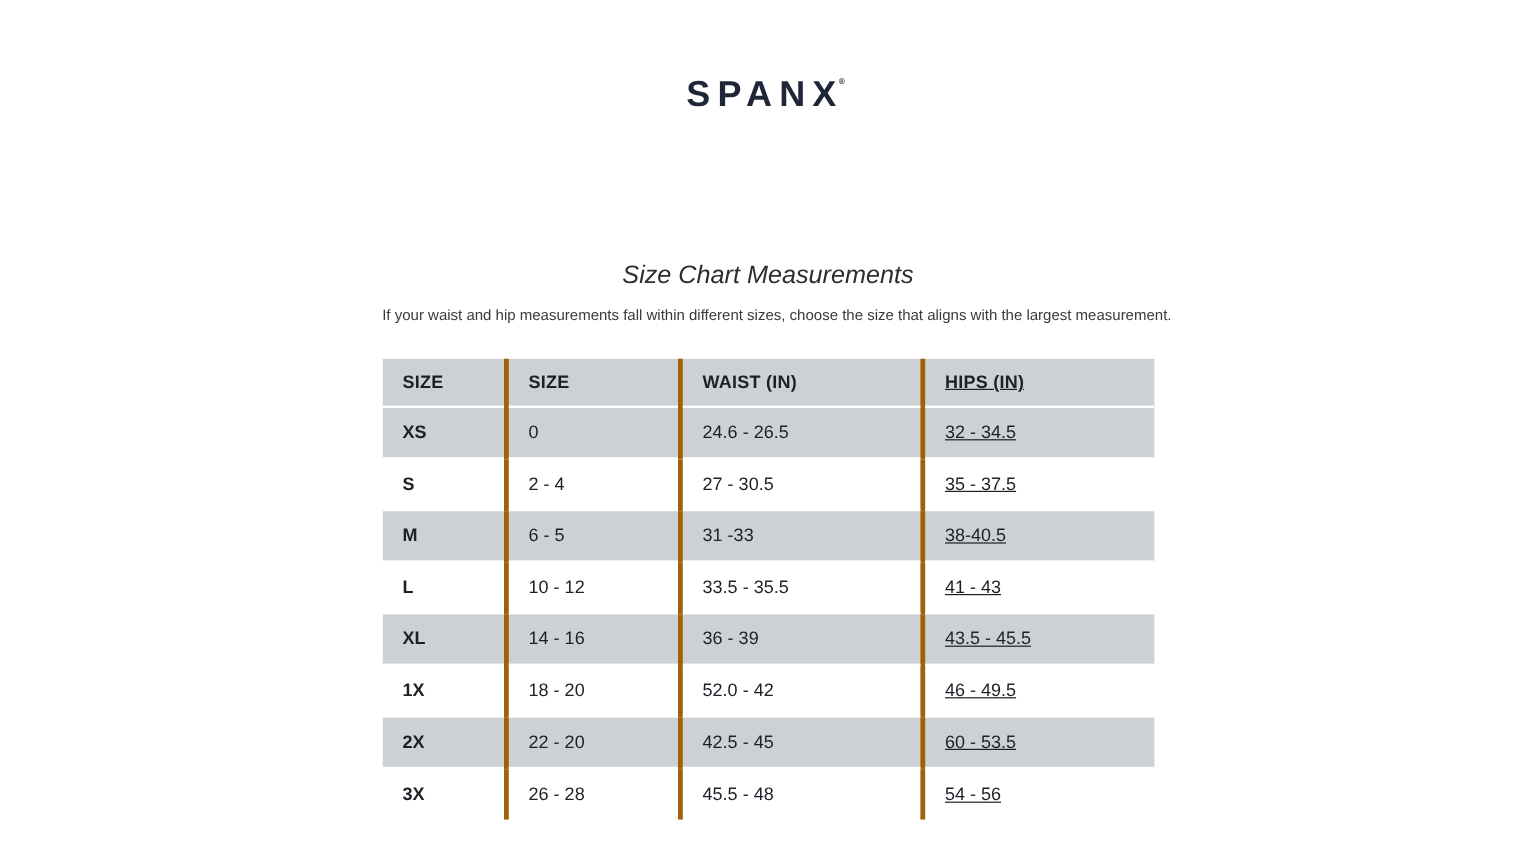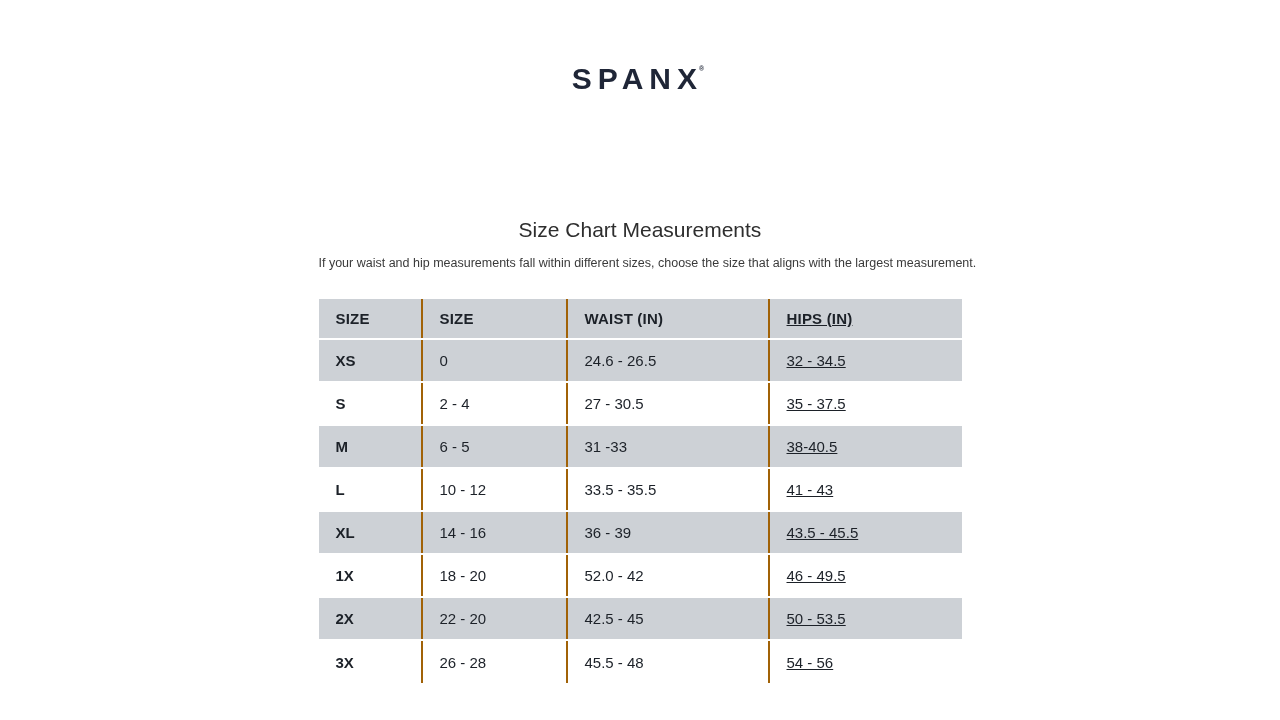--- a/index.html
+++ b/index.html
@@ -37,20 +37,21 @@
     color: #1f2637;
     letter-spacing: 0;
   }
   .page-title {
     margin: 122px 0 0 0;
     text-align: center;
     font-size: 21px;
     font-weight: 400;
     color: #2e2e2e;
     line-height: 24px;
+    font-style: italic;
   }
   .page-subtitle {
     margin: 13px 0 0 0;
     font-size: 12.5px;
     font-weight: 400;
     color: #3a3a3a;
     line-height: 16px;
     white-space: nowrap;
   }
   table.size-table {
@@ -62,21 +63,21 @@
     color: #1c2128;
   }
   .size-table col.c1 { width: 103px; }
   .size-table col.c2 { width: 145px; }
   .size-table col.c3 { width: 202px; }
   .size-table col.c4 { width: 193px; }
   .size-table th, .size-table td {
     text-align: left;
     vertical-align: middle;
     padding: 0 0 0 17px;
-    border-right: 2px solid #a16207;
+    border-right: 4px solid #a16207;
     border-bottom: 2px solid #ffffff;
   }
   .size-table th:last-child, .size-table td:last-child { border-right: none; text-decoration: underline; }
   .size-table th {
     height: 40px;
     font-weight: 700;
     letter-spacing: 0.2px;
   }
   .size-table td { height: 43px; }
   .size-table thead tr { background: #cdd1d6; }
@@ -147,21 +148,21 @@
         <tr>
           <td>1X</td>
           <td>18 - 20</td>
           <td>52.0 - 42</td>
           <td>46 - 49.5</td>
         </tr>
         <tr>
           <td>2X</td>
           <td>22 - 20</td>
           <td>42.5 - 45</td>
-          <td>50 - 53.5</td>
+          <td>60 - 53.5</td>
         </tr>
         <tr>
           <td>3X</td>
           <td>26 - 28</td>
           <td>45.5 - 48</td>
           <td>54 - 56</td>
         </tr>
       </tbody>
   </table>
 

